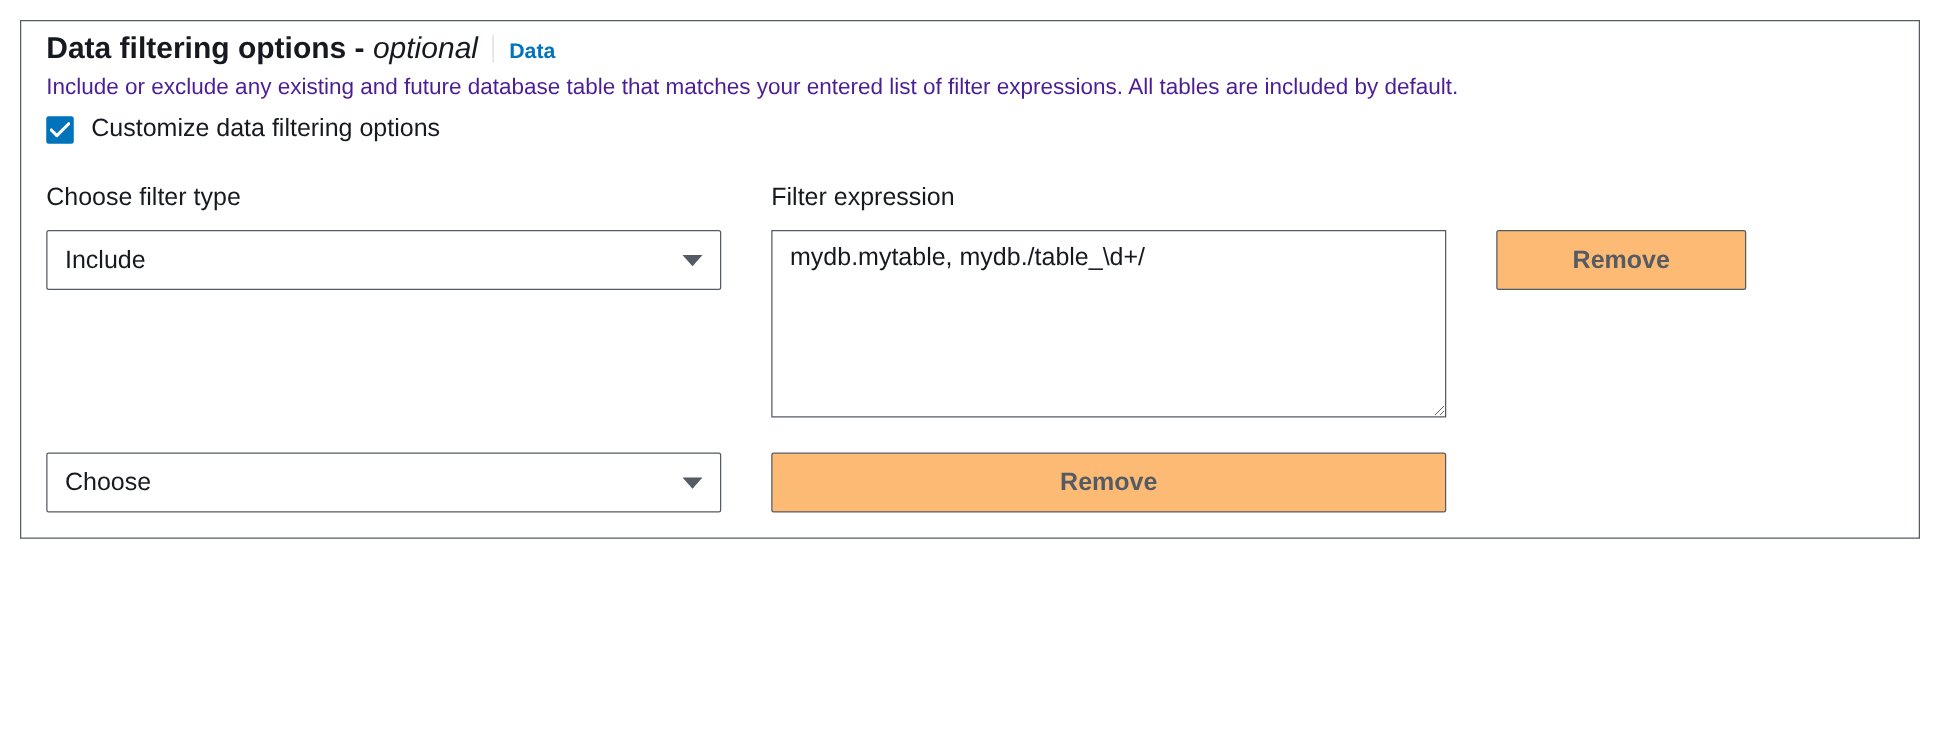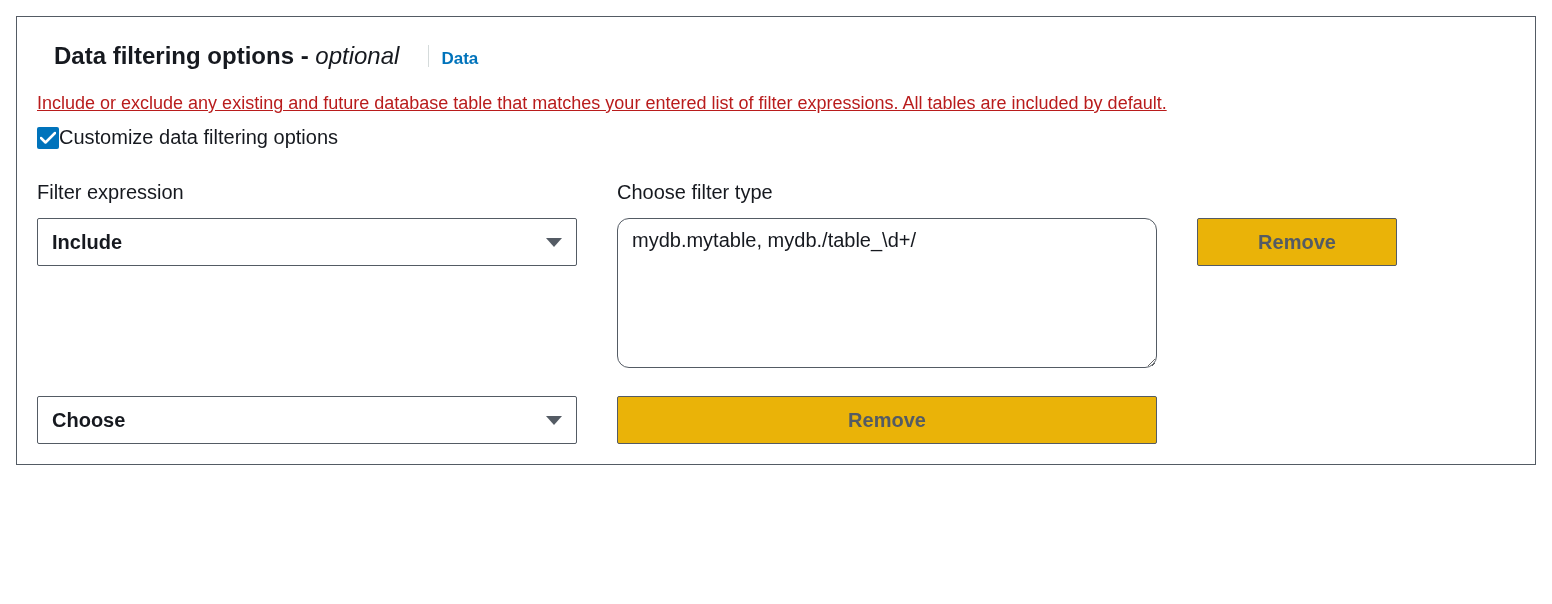--- a/index.html
+++ b/index.html
@@ -18,50 +18,50 @@
     .panel-header {
       display: flex;
       align-items: baseline;
       margin-top: 8px;
       gap: 12px;
     }
     .panel-title {
       font-size: 24px;
       font-weight: 700;
       color: #16191f;
-      margin: 17px;
+      margin: 0;
     }
     .panel-title .optional {
       font-style: italic;
       font-weight: 400;
     }
     .divider-v {
       width: 1px;
       height: 22px;
       background: #d5dbdb;
       align-self: center;
     }
     .info-link {
       color: #0073bb;
       font-weight: 700;
       font-size: 17px;
       text-decoration: none;
       cursor: pointer;
     }
     .panel-desc {
       font-size: 18px;
-      color: #b91c1c;
+      color: #4c1d95;
       margin: 4px 0 10px 0;
       line-height: 1.4;
       max-width: 1440px;
-      text-decoration: underline;
     }
     .checkbox-row {
       display: flex;
       align-items: center;
+      gap: 14px;
       margin-bottom: 32px;
     }
     .checkbox {
       width: 22px;
       height: 22px;
       background: #0073bb;
       border-radius: 2px;
       display: inline-flex;
       align-items: center;
       justify-content: center;
@@ -91,45 +91,44 @@
       border-radius: 2px;
       height: 48px;
       padding: 4px 14px;
       display: flex;
       align-items: center;
       justify-content: space-between;
       cursor: pointer;
       background: #fff;
       font-size: 20px;
       color: #16191f;
-      font-weight: bold;
     }
     .select .caret {
       border-left: 8px solid transparent;
       border-right: 8px solid transparent;
       border-top: 9px solid #545b64;
     }
     .textarea {
       border: 1px solid #545b64;
-      border-radius: 12px;
+      border-radius: 0;
       padding: 10px 14px;
       font-size: 20px;
       font-family: inherit;
       resize: both;
       width: 100%;
       height: 150px;
       color: #16191f;
     }
     .textarea::placeholder {
       color: #687078;
       font-style: italic;
     }
     .btn {
       border: 1px solid #545b64;
-      background: #eab308;
+      background: #fdba74;
       color: #545b64;
       font-weight: 700;
       font-size: 20px;
       height: 48px;
       border-radius: 2px;
       cursor: pointer;
       display: inline-flex;
       align-items: center;
       justify-content: center;
       padding: 0 24px;
@@ -153,22 +152,22 @@
   <div class="checkbox-row">
     <span class="checkbox">
       <svg width="16" height="14" viewBox="0 0 16 14">
         <path d="M1 7 L5.5 11.5 L15 2" stroke="#ffffff" stroke-width="2.5" fill="none" stroke-linecap="round" stroke-linejoin="round"></path>
       </svg>
     </span>
     <span class="checkbox-label">Customize data filtering options</span>
   </div>
 
   <div class="filter-table">
+    <div class="col-header">Choose filter type</div>
     <div class="col-header">Filter expression</div>
-    <div class="col-header">Choose filter type</div>
     <div></div>
 
     <div class="select">
       <span>Include</span>
       <span class="caret"></span>
     </div>
     <textarea class="textarea" placeholder="Enter in the format database*.table*" style="">mydb.mytable, mydb./table_\d+/</textarea>
     <button class="btn">Remove</button>
 
     <div class="select">

